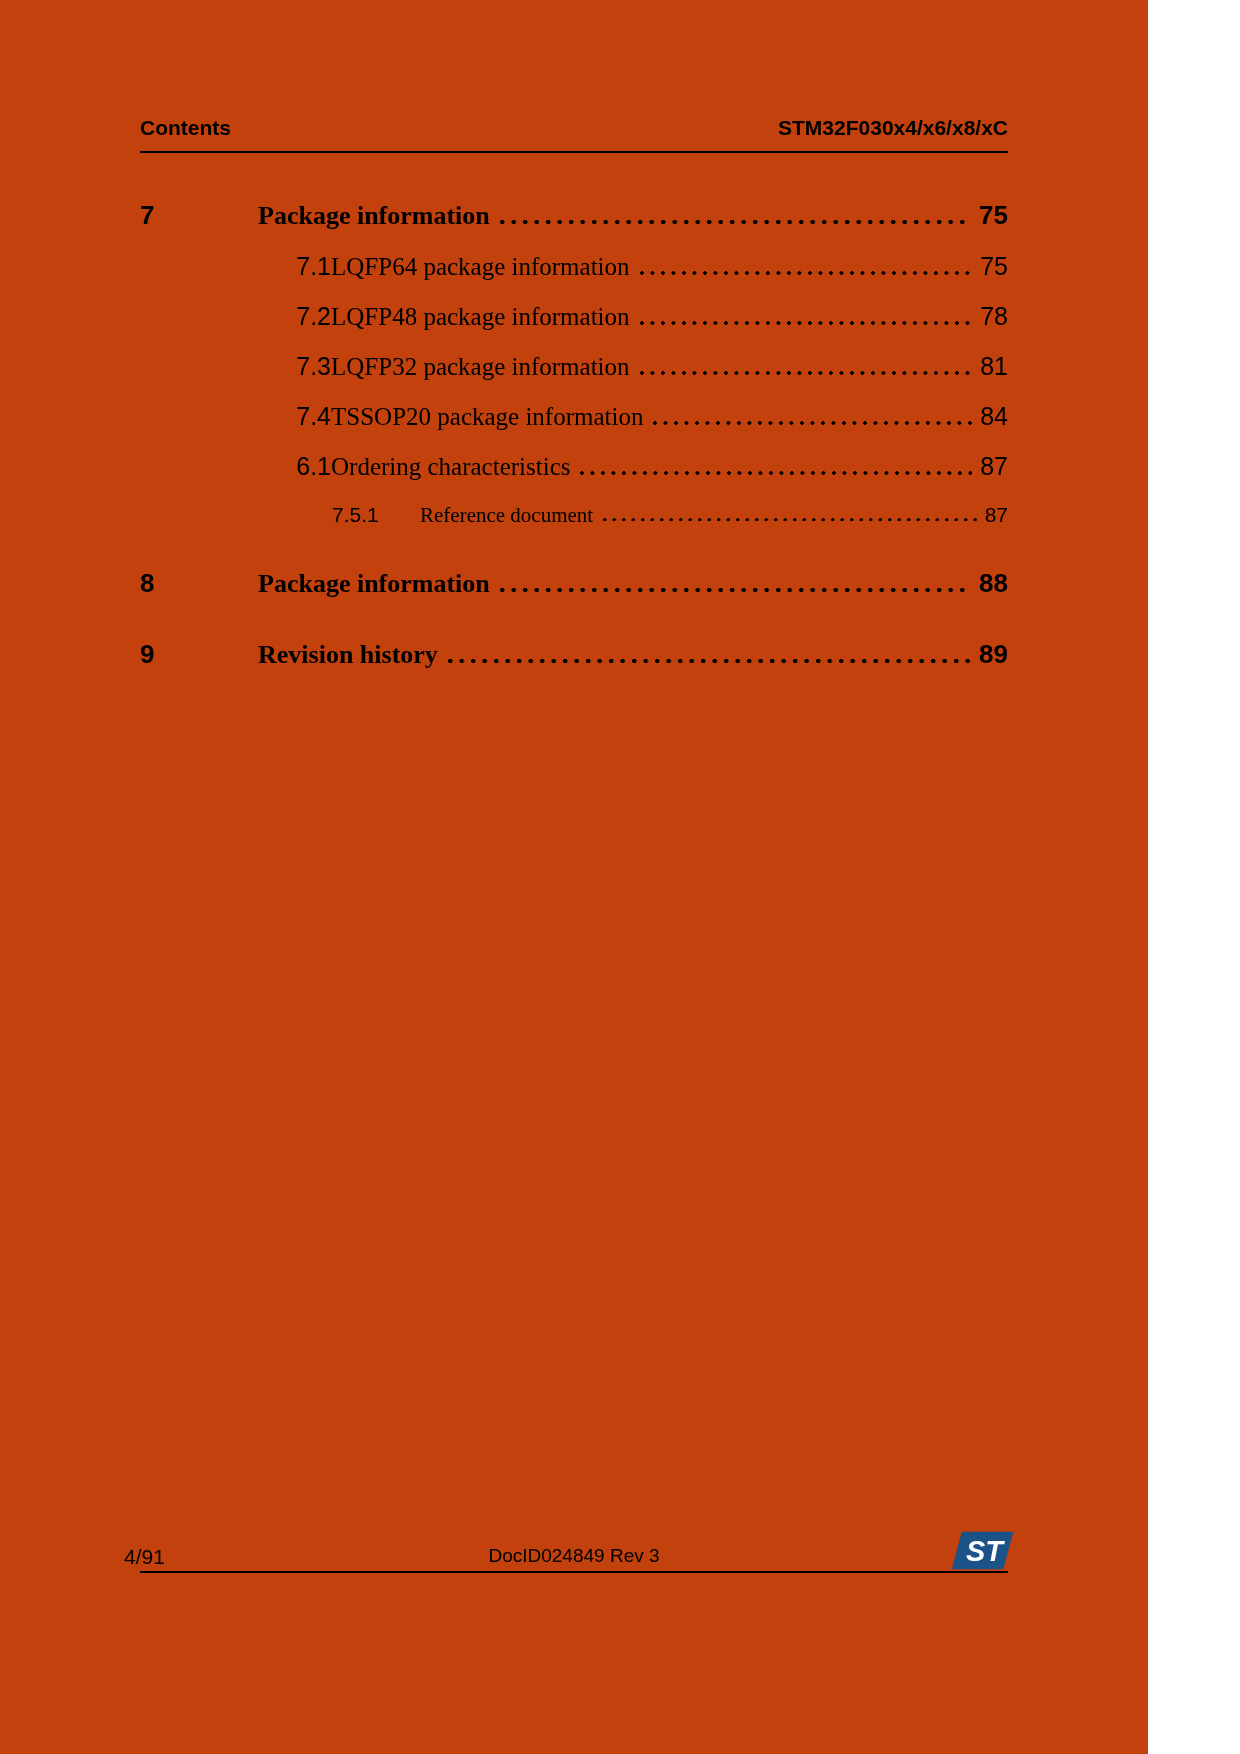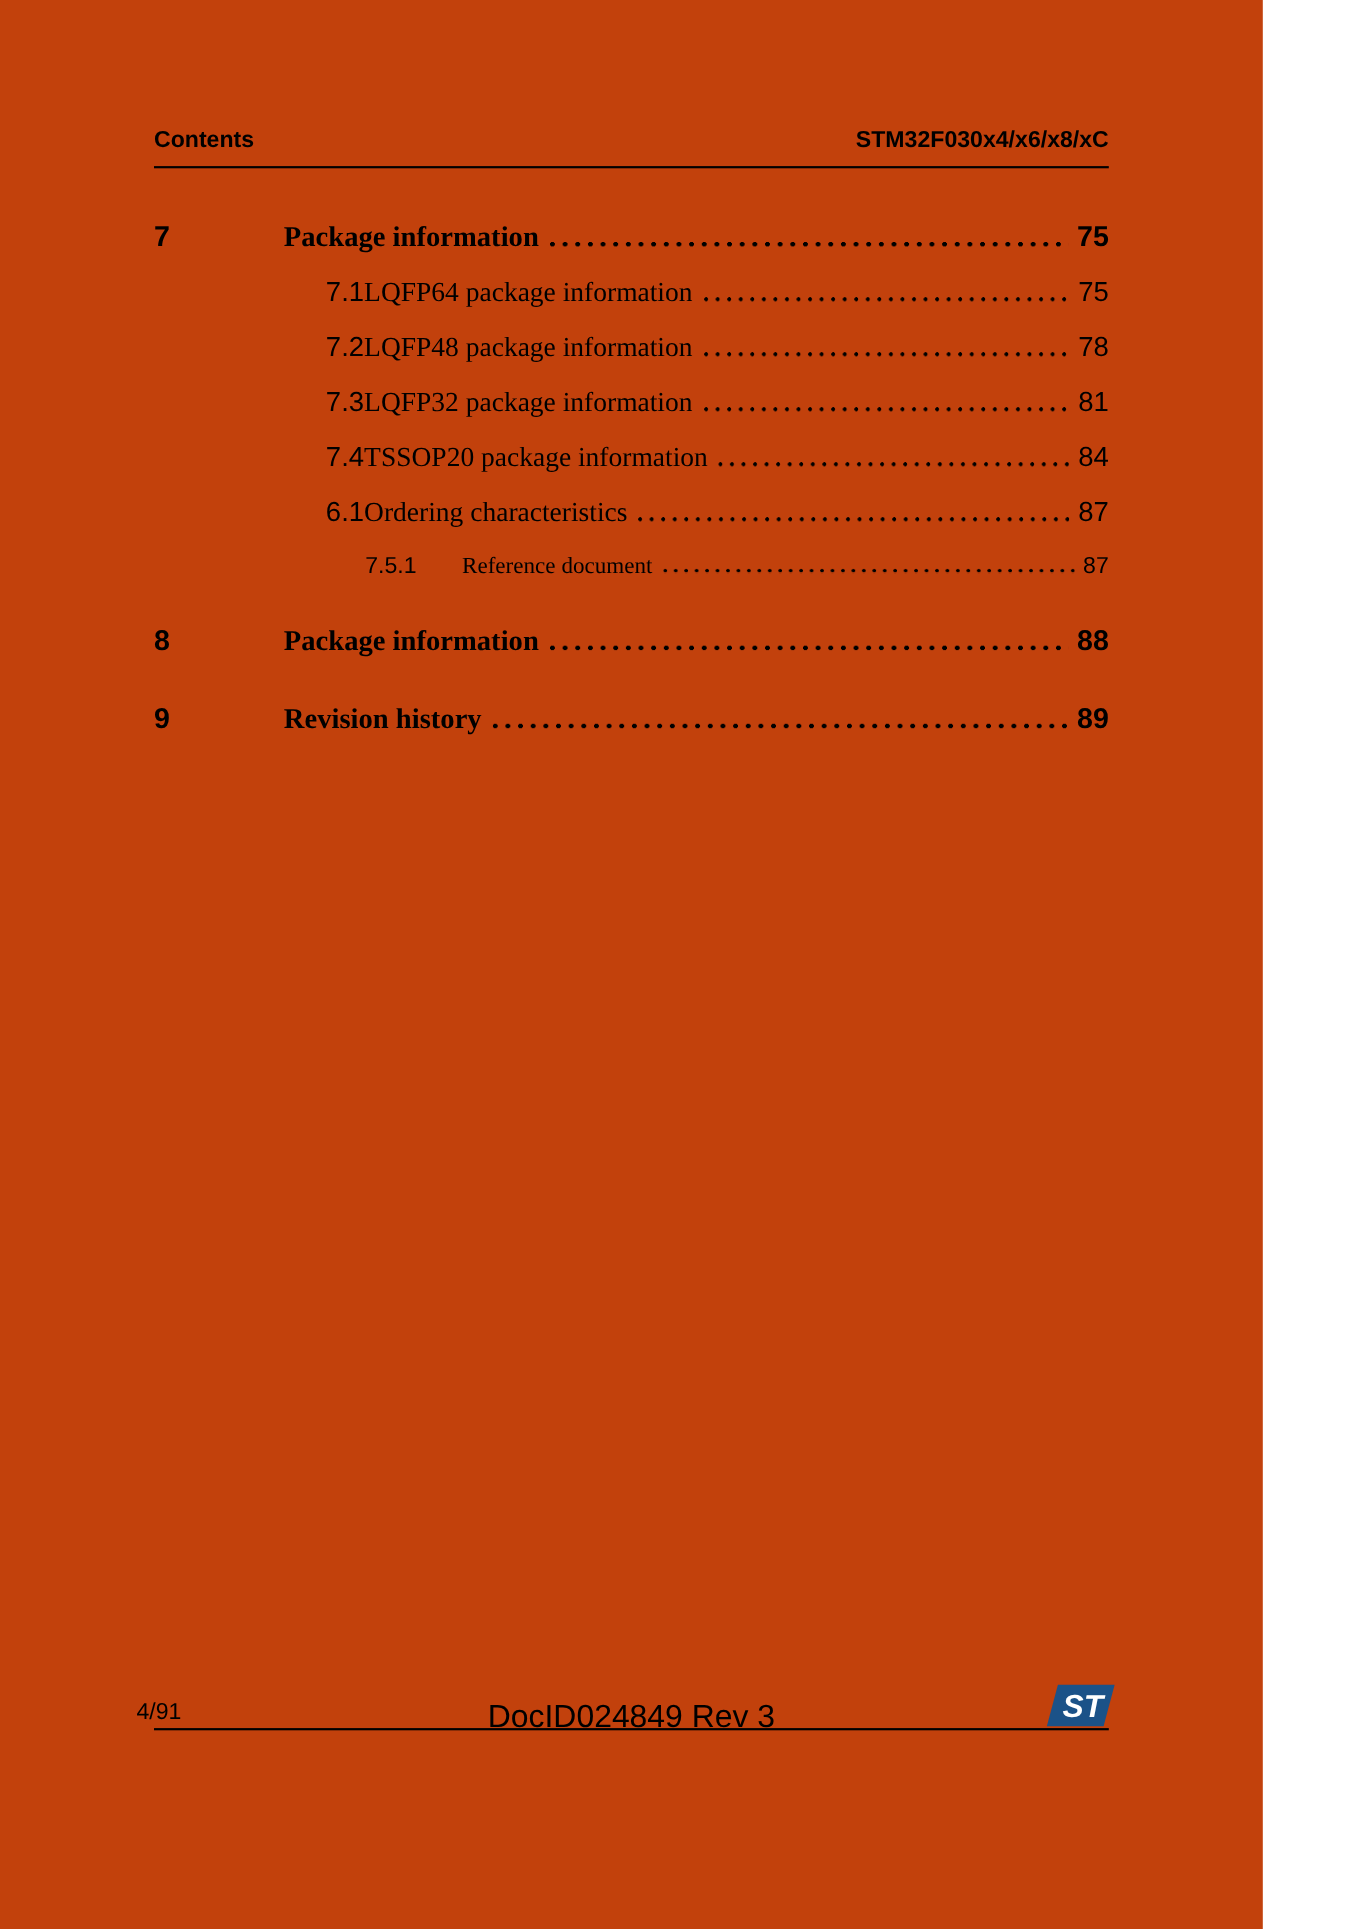--- a/index.html
+++ b/index.html
@@ -87,21 +87,21 @@
     left: 124px;
     top: 1545px;
     font-size: 21px;
   }
   .footer-docid {
     position: absolute;
     left: 0;
     right: 0;
     top: 1545px;
     text-align: center;
-    font-size: 29px;
+    font-size: 19px;
   }
   .logo {
     position: absolute;
     right: 134px;
     top: 1531px;
     width: 63px;
     height: 39px;
   }
   .logo svg { display: block; width: 100%; height: 100%; }
 </style>

